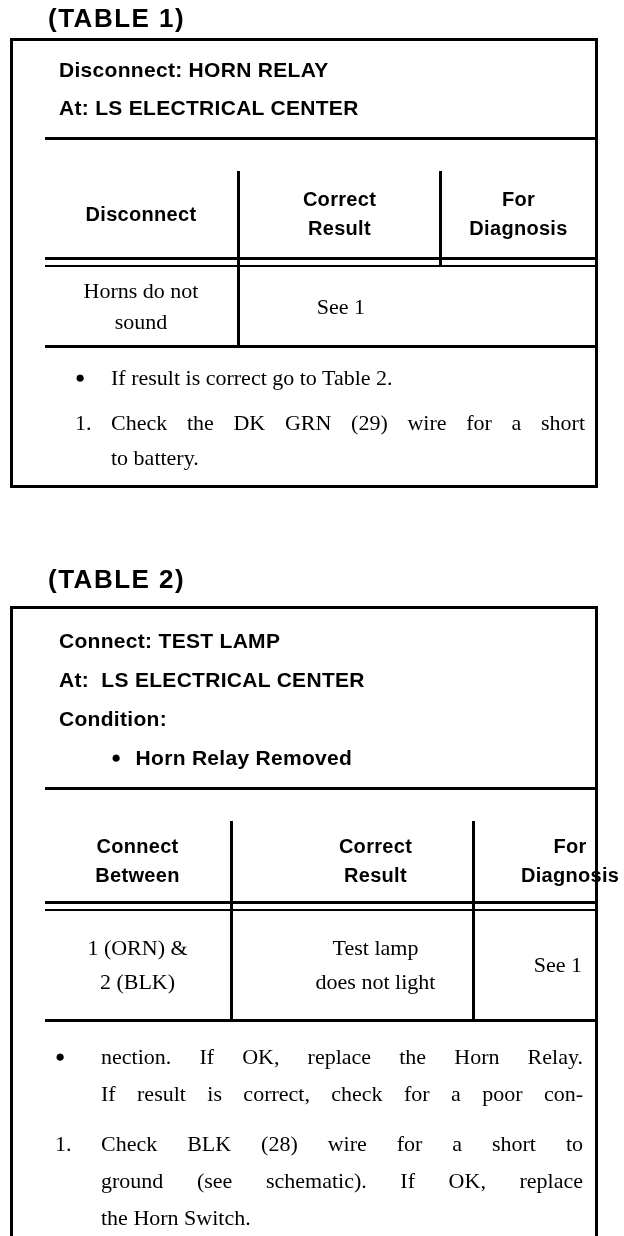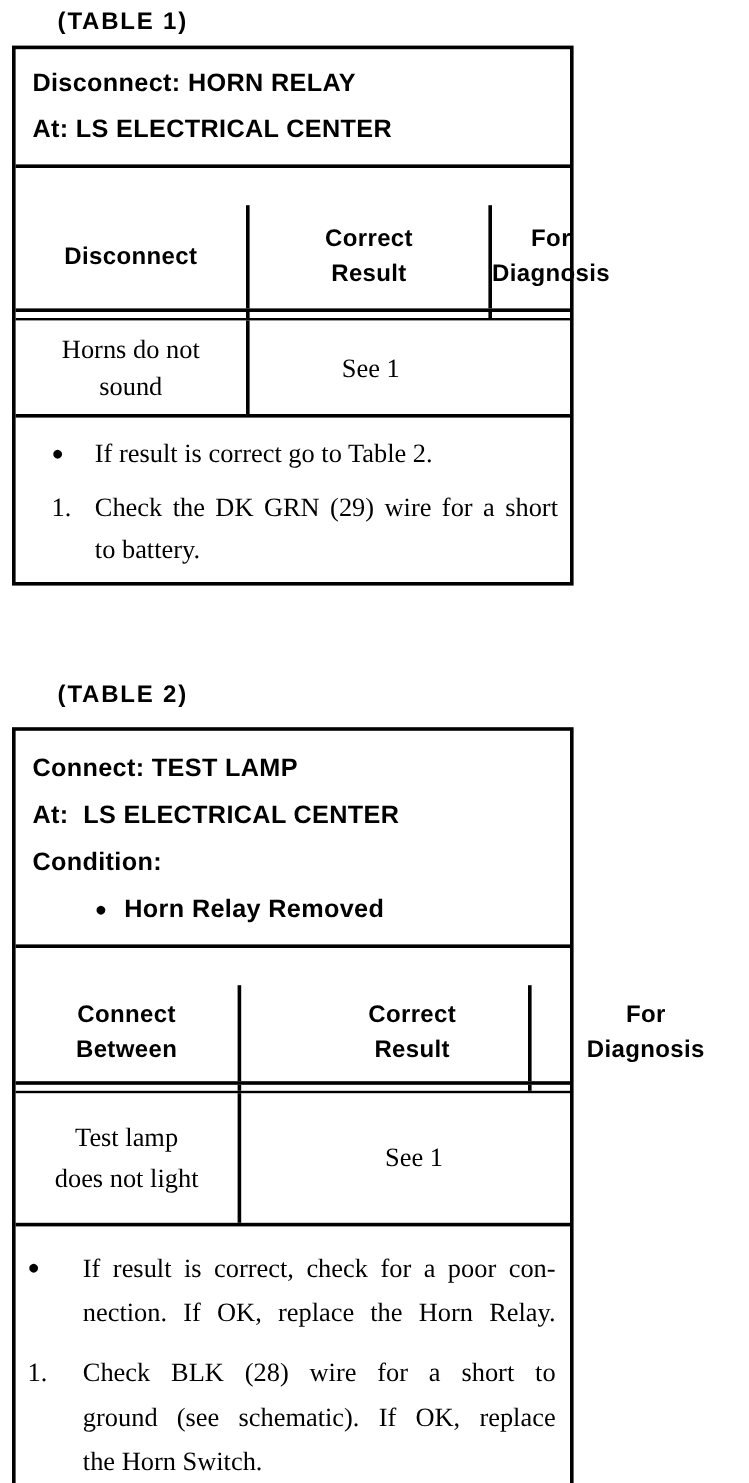--- a/index.html
+++ b/index.html
@@ -3,29 +3,29 @@
 <meta charset="utf-8">
 <style>
   html, body { margin: 0; padding: 0; }
   body {
     width: 624px; height: 1236px;
     background: #ffffff; color: #000000;
     font-family: "Liberation Sans", sans-serif;
     overflow: hidden;
   }
   .heading {
-    font-weight: bold; font-size: 20px; line-height: 30px;
+    font-weight: bold; font-size: 26px; line-height: 30px;
     letter-spacing: 1.5px; margin-left: 48px;
   }
   #h1 { padding-top: 3px; margin-bottom: 5px; }
   #h2 { margin-top: 76px; margin-bottom: 12px; }
 
   .tbl {
-    margin-left: 10px; width: 468px;
-    border: 3px solid #000; box-sizing: border-box;
+    margin-left: 10px; width: 588px;
+    border: 3px solid #000; box-sizing: border-box; padding-left: 32px;
   }
 
   .info {
     border-bottom: 3px solid #000;
     padding: 10px 8px 10px 14px;
     font-weight: bold; font-size: 21px; letter-spacing: 0.3px;
   }
   .t1 .info { line-height: 38px; }
   .t2 .info { line-height: 39px; padding-top: 12px; }
   .info-line { white-space: pre-wrap; }
@@ -131,30 +131,32 @@
 Result</div>
     <div class="cell">For
 Diagnosis</div>
   </div>
   <div class="grid gaprow">
     <div class="cell"></div>
     <div class="cell"></div>
     <div class="cell"></div>
   </div>
   <div class="grid bodyrow">
+    <div class="cell">1 (ORN) &amp;
+2 (BLK)</div>
     <div class="cell">Test lamp
 does not light</div>
     <div class="cell">See 1</div>
   </div>
   <div class="notes">
     <div class="note">
       <span class="marker bullet">●</span>
       <div class="ntext">
+        <div class="fit">nection. If OK, replace the Horn Relay.</div>
         <div class="fit">If result is correct, check for a poor con-</div>
-        <div class="fit">nection. If OK, replace the Horn Relay.</div>
       </div>
     </div>
     <div class="note">
       <span class="marker">1.</span>
       <div class="ntext">
         <div class="fit">Check BLK (28) wire for a short to</div>
         <div class="fit">ground (see schematic). If OK, replace</div>
         <div>the Horn Switch.</div>
       </div>
     </div>

